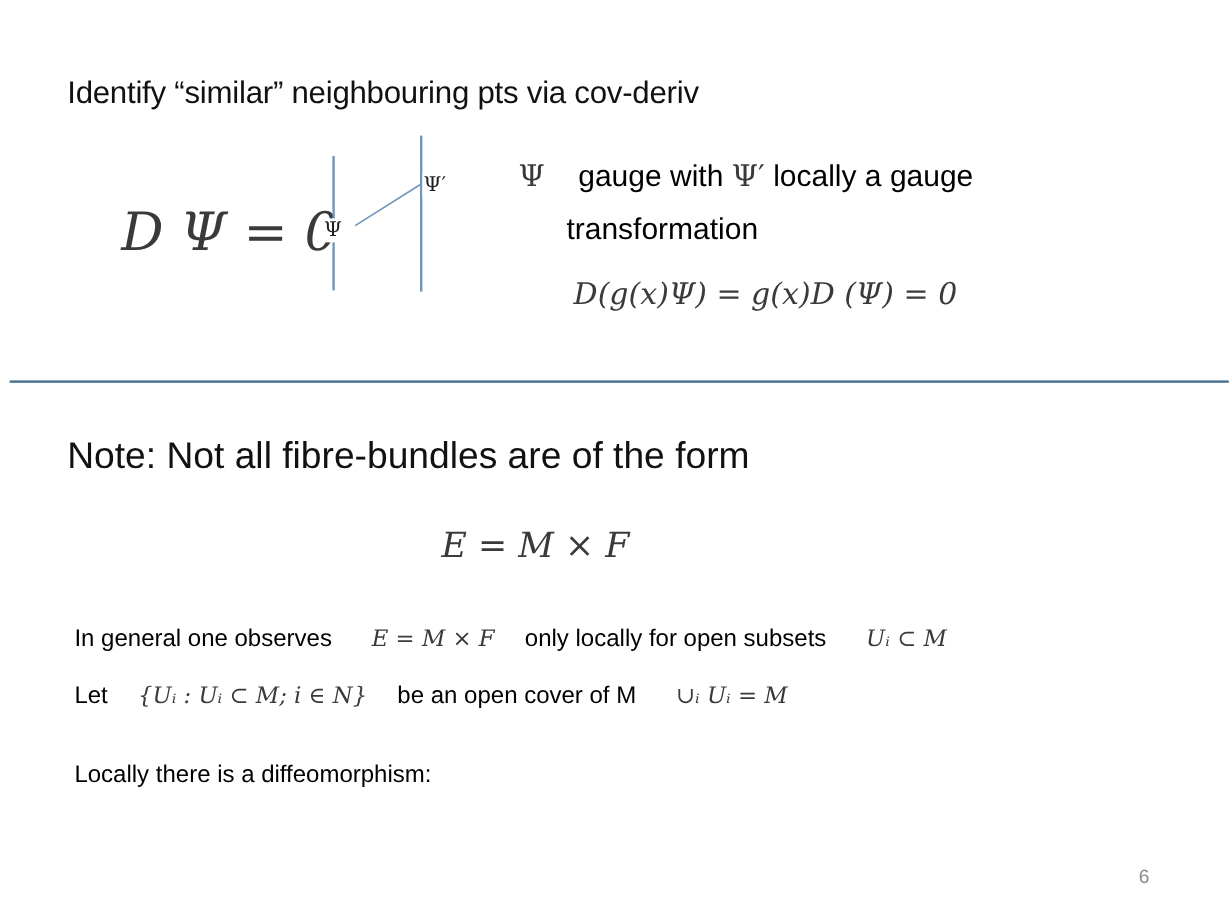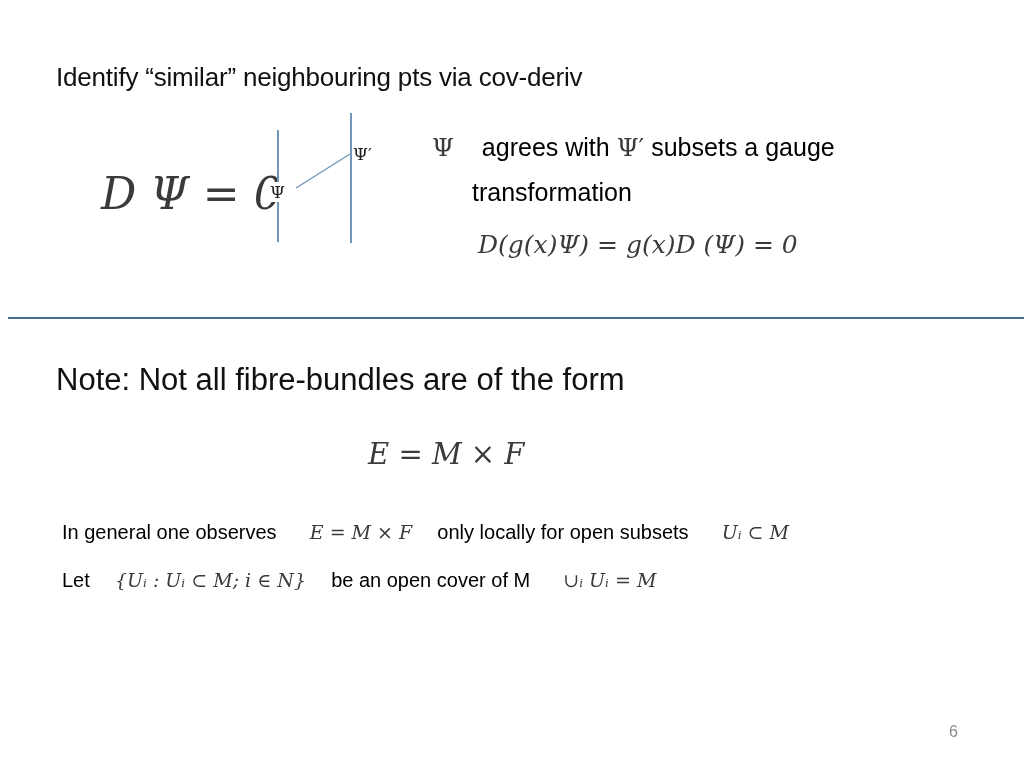--- a/index.html
+++ b/index.html
@@ -170,23 +170,23 @@
     <svg id="fibre-connector" viewBox="0 0 54 34" width="54" height="34">
       <line x1="0" y1="34" x2="54" y2="0" stroke="#7196bb" stroke-width="1.4"></line>
     </svg>
     <span class="psi-label" id="psi-label-left">Ψ</span>
     <span class="psi-label" id="psi-label-right">Ψ′</span>
   </div>
 
   <div class="abs" id="agrees-block">
     <span class="inline-math">Ψ</span>
     <span class="gap-s"></span>
-    <span>agrees with</span>
+    <span>gauge with</span>
     <span class="inline-math">Ψ′</span>
-    <span>subsets a gauge</span>
+    <span>locally a gauge</span>
     <br>
     <span class="indent2">transformation</span>
   </div>
 
   <div class="abs math" id="eq-gauge">
     <span>D(g(x)Ψ) = g(x)D (Ψ) = 0</span>
   </div>
 
   <div id="divider"></div>
 
@@ -209,16 +209,17 @@
   <div class="abs body-line" id="line-let">
     <span>Let</span>
     <span class="gap-s"></span>
     <span class="inline-math">{Uᵢ : Uᵢ ⊂ M; i ∈ N}</span>
     <span class="gap-s"></span>
     <span>be an open cover of M</span>
     <span class="gap-m"></span>
     <span class="inline-math">∪ᵢ Uᵢ = M</span>
   </div>
 
+  <div class="abs body-line" id="line-locally">Locally there is a diffeomorphism:</div>
 
   <div class="abs" id="page-number">6</div>
 
 </div>
 
 </body></html>

